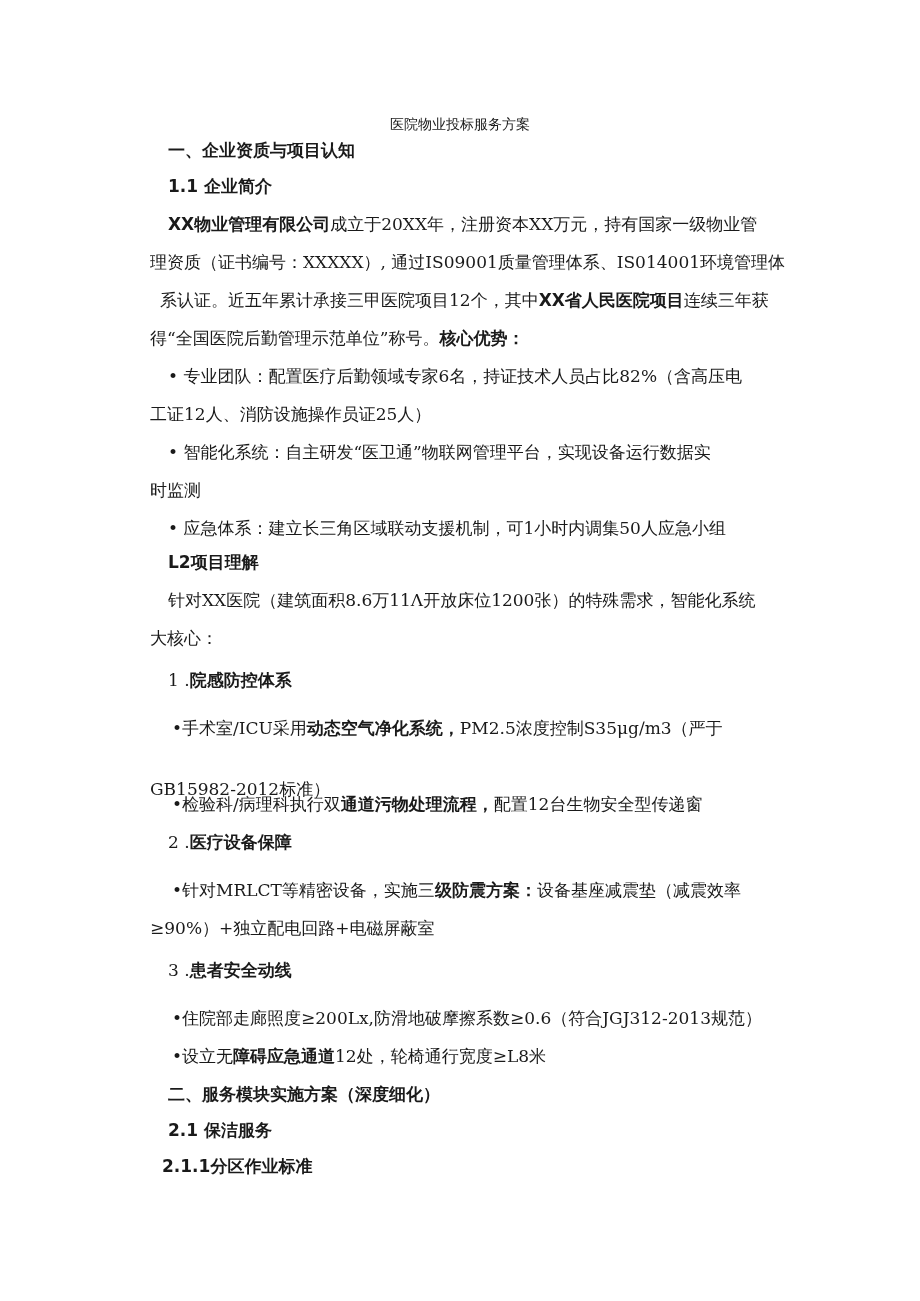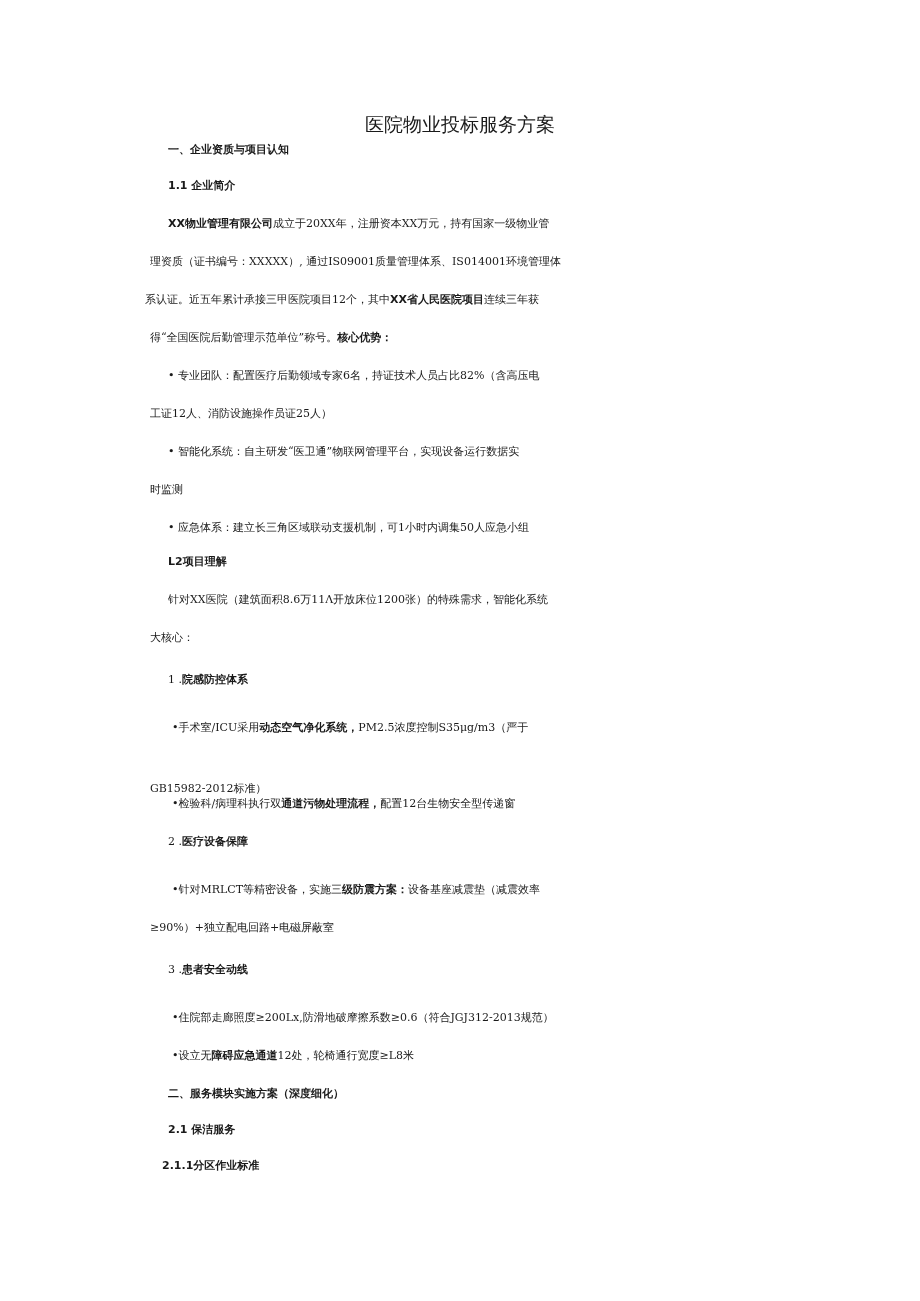--- a/index.html
+++ b/index.html
@@ -1,32 +1,32 @@
 <!DOCTYPE html>
 <html><head>
   <meta charset="utf-8">
   <style>
     html, body { margin: 0; padding: 0; background: #ffffff; }
     body { width: 920px; height: 1301px; position: relative; overflow: hidden;
            font-family: "DejaVu Serif", "Liberation Serif", serif; color: #1a1a1a; }
-    .line { position: absolute; white-space: nowrap; font-size: 11px; line-height: 22px; }
+    .line { position: absolute; white-space: nowrap; font-size: 17px; line-height: 22px; }
     .b { font-weight: bold; font-family: "DejaVu Sans", "Liberation Sans", sans-serif; }
-    .title { font-size: 19px; }
+    .title { font-size: 14px; }
   </style>
 </head>
 <body>
 
 <div id="page">
   <div class="line title" style="left:0;width:920px;text-align:center;top:113px;">医院物业投标服务方案</div>
   <div id="lines">
       <div class="line" style="left: 168px; top: 139px;"><span class="b">一、企业资质与项目认知</span></div>
       <div class="line" style="left: 168px; top: 175px;"><span class="b">1.1 企业简介</span></div>
       <div class="line" style="left: 168px; top: 213px;"><span class="b">XX物业管理有限公司</span><span>成立于20XX年，注册资本XX万元，持有国家一级物业管</span></div>
       <div class="line" style="left: 150px; top: 251px;"><span>理资质（证书编号：XXXXX）, 通过IS09001质量管理体系、IS014001环境管理体</span></div>
-      <div class="line" style="left: 145px; top: 289px; text-align: right;"><span>系认证。近五年累计承接三甲医院项目12个，其中</span><span class="b">XX省人民医院项目</span><span>连续三年获</span></div>
+      <div class="line" style="left: 160px; top: 289px; text-align: right;"><span>系认证。近五年累计承接三甲医院项目12个，其中</span><span class="b">XX省人民医院项目</span><span>连续三年获</span></div>
       <div class="line" style="left: 150px; top: 327px;"><span>得“全国医院后勤管理示范单位”称号。</span><span class="b">核心优势：</span></div>
       <div class="line" style="left: 168px; top: 365px;"><span>• 专业团队：配置医疗后勤领域专家6名，持证技术人员占比82%（含高压电</span></div>
       <div class="line" style="left: 150px; top: 403px;"><span>工证12人、消防设施操作员证25人）</span></div>
       <div class="line" style="left: 168px; top: 441px;"><span>• 智能化系统：自主研发“医卫通”物联网管理平台，实现设备运行数据实</span></div>
       <div class="line" style="left: 150px; top: 479px;"><span>时监测</span></div>
       <div class="line" style="left: 168px; top: 517px;"><span>• 应急体系：建立长三角区域联动支援机制，可1小时内调集50人应急小组</span></div>
       <div class="line" style="left: 168px; top: 551px;"><span class="b">L2项目理解</span></div>
       <div class="line" style="left: 168px; top: 589px;"><span>针对XX医院（建筑面积8.6万11Λ开放床位1200张）的特殊需求，智能化系统</span></div>
       <div class="line" style="left: 150px; top: 627px;"><span>大核心：</span></div>
       <div class="line" style="left: 168px; top: 669px;"><span>1 .</span><span class="b">院感防控体系</span></div>

